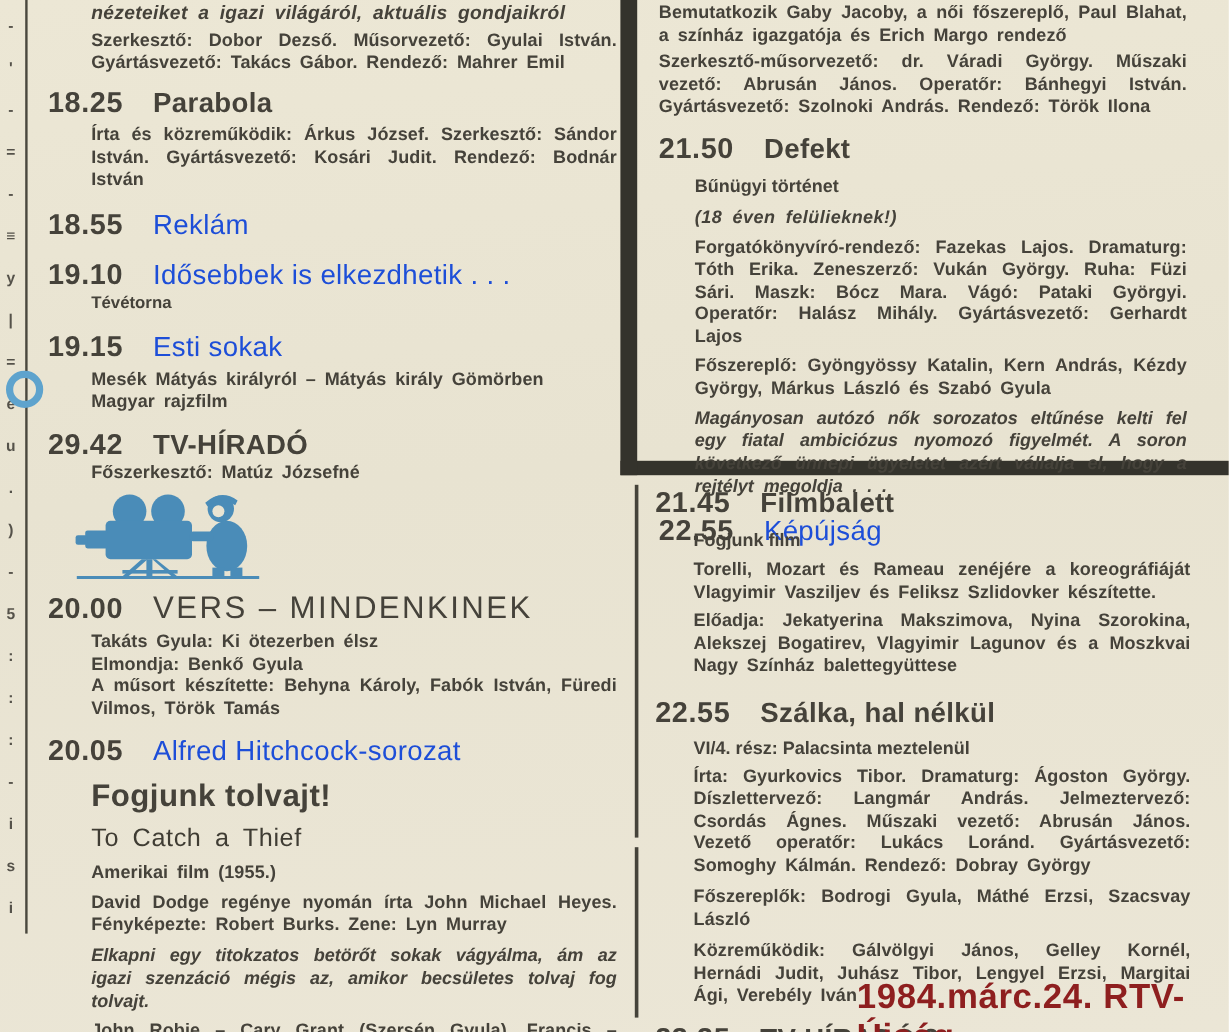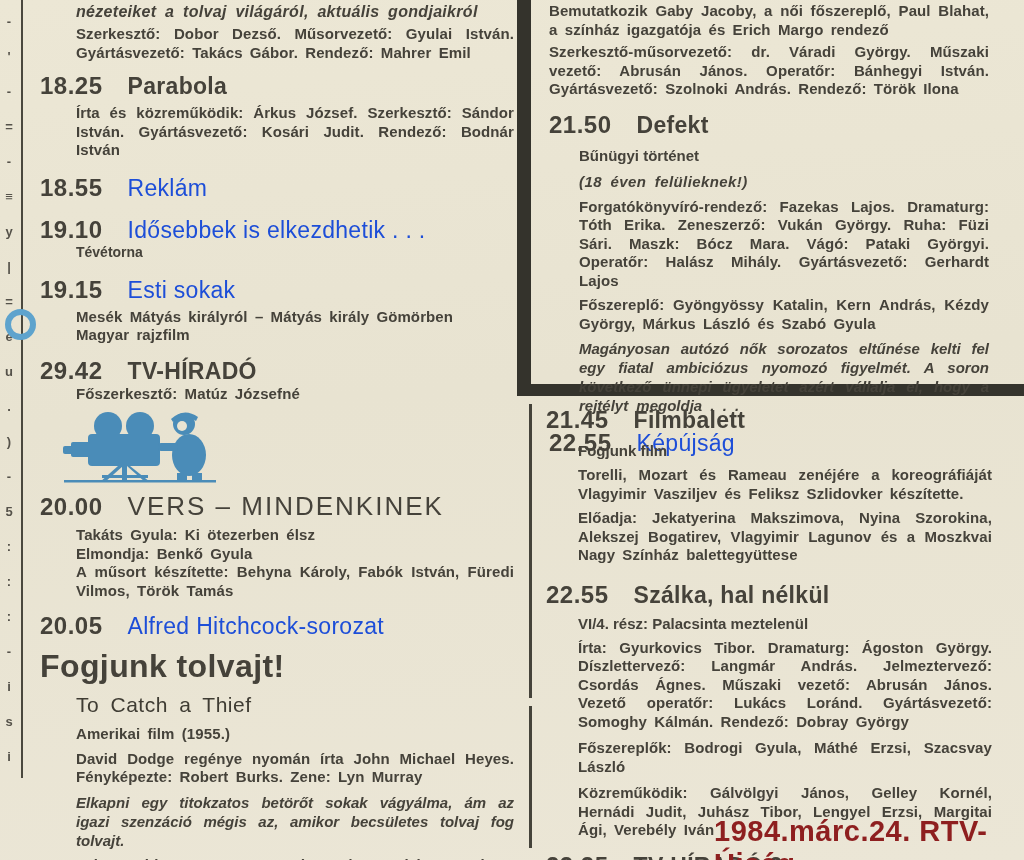--- a/index.html
+++ b/index.html
@@ -33,21 +33,21 @@
   .tagline{font-style:italic;font-weight:bold;font-size:16px;line-height:19px;margin-left:36px;letter-spacing:.3px;word-spacing:4px;}
   .credits,.bodyline{font-weight:bold;font-size:15px;line-height:18.5px;margin-left:36px;text-align:justify;word-spacing:3px;letter-spacing:.1px;}
   .bodyline.nj{text-align:left;}
   .synopsis{font-style:italic;font-weight:bold;font-size:15px;line-height:19px;margin-left:36px;text-align:justify;word-spacing:4px;}
   .hdr{display:flex;align-items:baseline;gap:25px;margin-left:0;}
   .time{font-weight:bold;font-size:24px;letter-spacing:.5px;flex:none;}
   .title{font-size:23px;letter-spacing:.3px;}
   .t-bold{font-weight:bold;}
   .t-light{font-weight:normal;color:#1d4ed8;}
   .t-wide{font-weight:normal;font-size:26px;letter-spacing:2px;}
-  .film-title{font-weight:bold;font-size:32px;margin-top:8px;letter-spacing:.4px;}
+  .film-title{font-weight:bold;font-size:26px;margin-left:36px;margin-top:8px;letter-spacing:.4px;}
   .orig-title{font-weight:normal;font-size:21px;margin-left:36px;margin-top:8px;color:#3f3c33;letter-spacing:.5px;word-spacing:5px;}
   .sub-bold{font-weight:bold;font-size:14px;line-height:16px;margin-left:36px;}
   .rating{font-style:italic;font-weight:bold;font-size:15px;margin-left:36px;letter-spacing:.4px;word-spacing:4px;}
   .gap4{margin-top:4px;}.gap6{margin-top:6px;}.gap8{margin-top:8px;}
   .gap10{margin-top:10px;}.gap12{margin-top:12px;}.gap14{margin-top:14px;}
   .gap16{margin-top:16px;}
   .withicon{position:relative;}
   .circle-icon{
     position:absolute;left:-35px;top:1px;width:19px;height:19px;
     border:6px solid #5ea3cd;border-radius:50%;box-sizing:content-box;
@@ -81,21 +81,21 @@
 :
 :
 :
 -
 i
 s
 i</div>
   <div class="rule-left"></div>
 
   <div class="left-col">
-    <p class="tagline">nézeteiket a tolvaj világáról, aktuális gondjaikról</p>
+    <p class="tagline">nézeteiket a igazi világáról, aktuális gondjaikról</p>
     <p class="credits gap4">Szerkesztő: Dobor Dezső. Műsorvezető: Gyulai István. Gyártásvezető: Takács Gábor. Rendező: Mahrer Emil</p>
 
     <div class="gap10">
       <div class="hdr">
         <span class="time">18.25</span>
         <span class="title t-bold">Parabola</span>
       </div>
       <p class="credits gap4">Írta és közreműködik: Árkus József. Szerkesztő: Sándor István. Gyártásvezető: Kosári Judit. Rendező: Bodnár István</p>
     </div>
 

